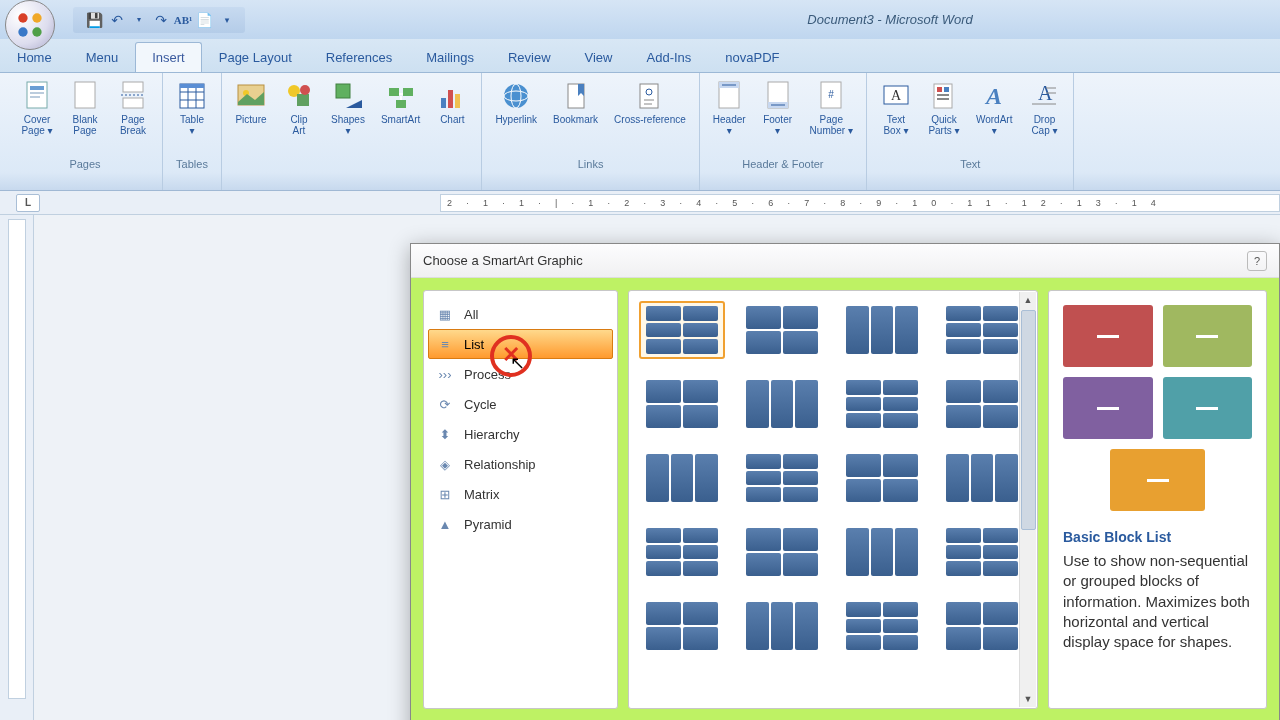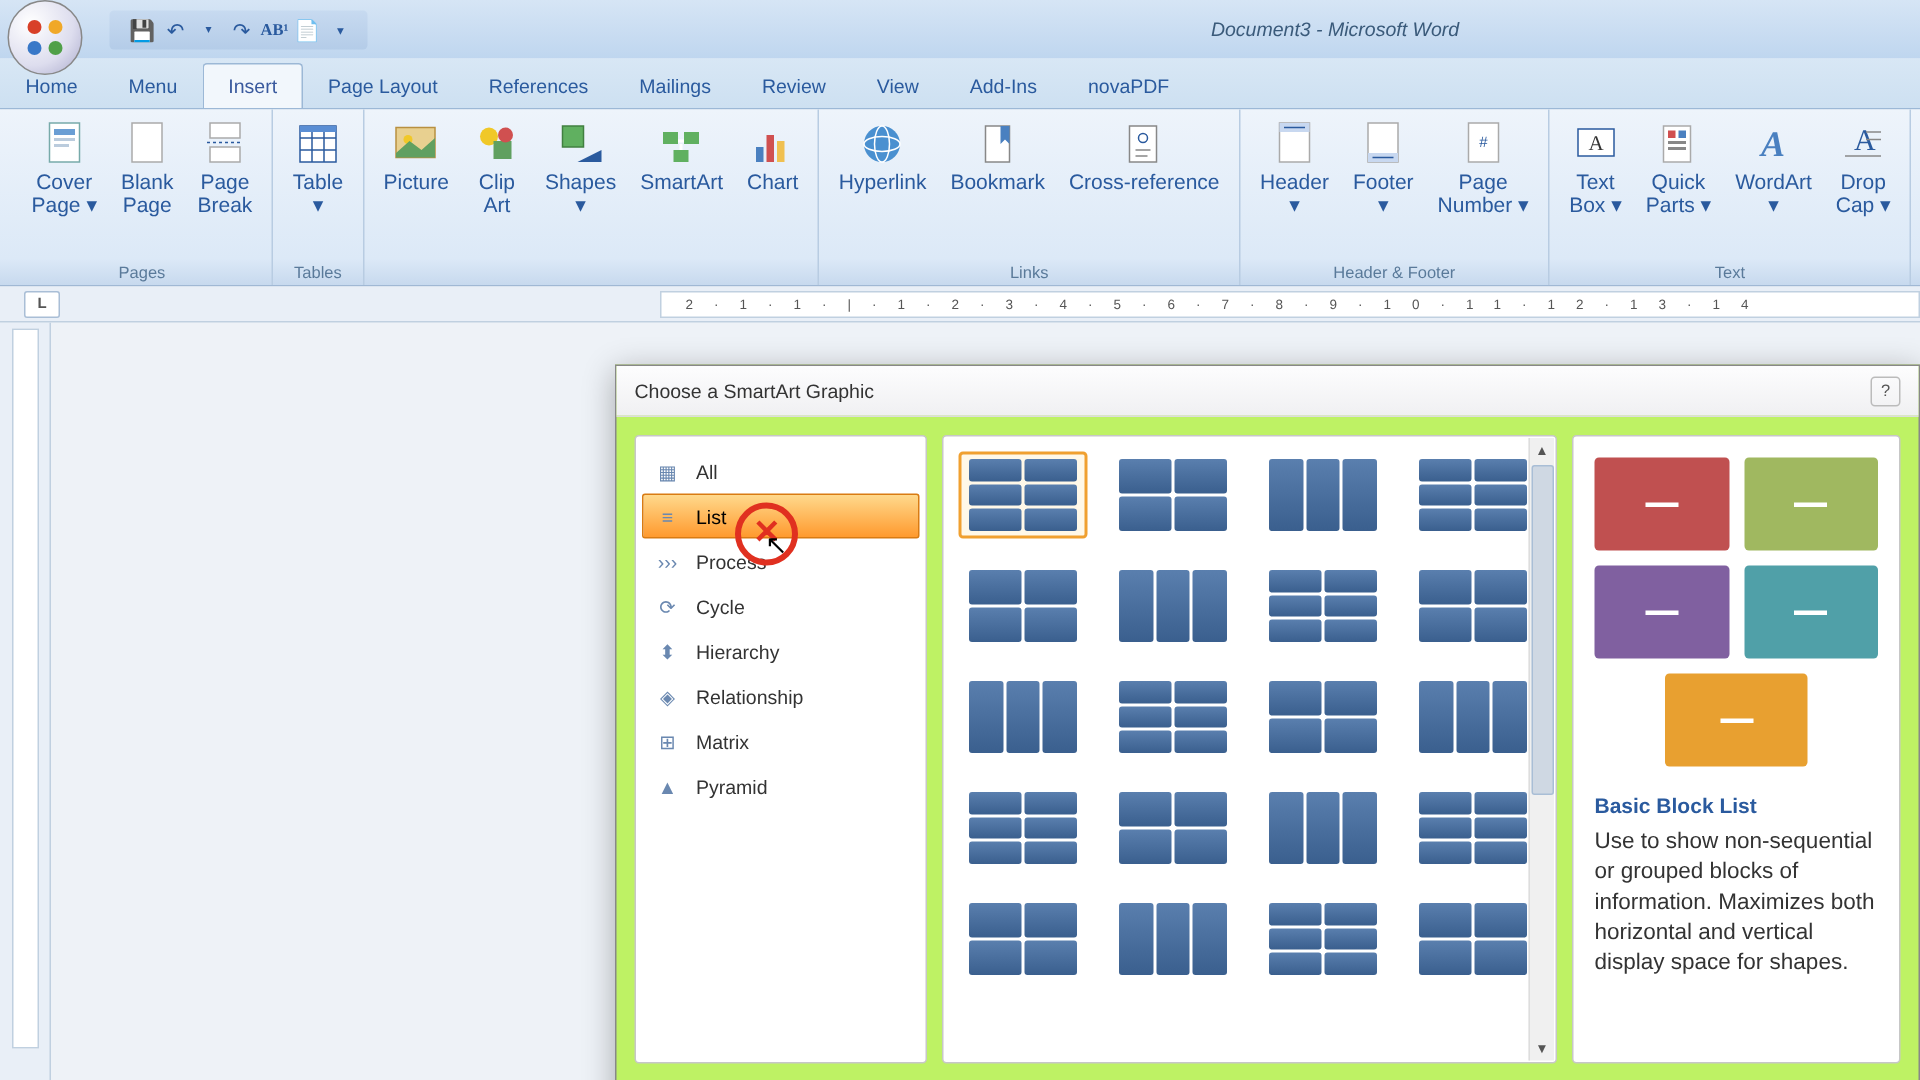--- a/index.html
+++ b/index.html
@@ -16,29 +16,29 @@
 
 
 .tabs-bar { height: 34px; background: linear-gradient(to bottom, #d8e7f5, #cde0f1); display: flex; align-items: flex-end; border-bottom: 1px solid #9cb8d6; }
 .tab { padding: 7px 16px 7px; color: #2a5a9e; cursor: pointer; font-size: 13px; border: 1px solid transparent; border-bottom: none; }
 .tab.active { background: #f2f7fc; border-color: #9cb8d6; border-top-left-radius: 3px; border-top-right-radius: 3px; color: #3a5a9e; }
 
 
 .ribbon { height: 118px; background: linear-gradient(to bottom, #eef4fb, #dce9f7 85%, #c7d9ee); display: flex; border-bottom: 1px solid #a0b8d4; padding-left: 8px; }
 .ribbon-group { display: flex; flex-direction: column; border-right: 1px solid #b8cce2; padding: 3px 6px 0; }
 .ribbon-group-items { display: flex; flex: 1; align-items: flex-start; gap: 2px; }
-.ribbon-group-label { text-align: center; font-size: 11px; color: #5a7a9a; padding: 2px 0 2px; }
+.ribbon-group-label { text-align: center; font-size: 11px; color: #5a7a9a; padding: 2px 0 20px; }
 .ribbon-btn { display: flex; flex-direction: column; align-items: center; padding: 3px 6px; min-width: 44px; cursor: pointer; border: 1px solid transparent; border-radius: 3px; }
 .ribbon-icon { width: 32px; height: 32px; display: flex; align-items: center; justify-content: center; margin-bottom: 2px; }
-.ribbon-btn-label { font-size: 14px; color: #2a5a9e; text-align: center; line-height: 1.1; white-space: pre; }
+.ribbon-btn-label { font-size: 10px; color: #2a5a9e; text-align: center; line-height: 1.1; white-space: pre; }
 
 
 .ruler-h { height: 24px; background: #e9eff7; border-bottom: 1px solid #c0d0e0; display: flex; align-items: center; padding-left: 16px; position:relative; }
 .ruler-corner { width: 24px; height:18px; background:#fff; border:1px solid #a9bed6; display:flex; align-items:center; justify-content:center; font-size:10px; font-weight:bold; color:#555; border-radius:2px;}
-.ruler-ticks { margin-left: 400px; background:#fff; height:18px; flex:1; border:1px solid #c0d0e0; font-size:9px; color:#555; letter-spacing: 14px; padding-left: 16px; display:flex; align-items:center; overflow:hidden;}
+.ruler-ticks { margin-left: 400px; background:#fff; height:18px; flex:1; border:1px solid #c0d0e0; font-size:9px; color:#555; letter-spacing: 14px; padding-left: 6px; display:flex; align-items:center; overflow:hidden;}
 
 
 .workspace { display: flex; height: 505px; background: #eef2f7; }
 .ruler-v { width: 34px; background: #e9eff7; border-right:1px solid #c0d0e0; padding-top:4px; display:flex; justify-content:center;}
 .ruler-v-inner{ width:18px; background:#fff; border:1px solid #c0d0e0; height:480px;}
 .doc-area { flex: 1; position: relative; }
 
 
 .dialog { position: absolute; left: 410px; top: 243px; width: 870px; height: 613px; background: #bef264; border: 1px solid #888; box-shadow: 0 4px 20px rgba(0,0,0,.3); }
 .dialog-title { height: 34px; background: linear-gradient(to bottom,#fdfdfe,#f0f0f2); display: flex; align-items: center; padding: 0 12px; font-size: 13px; color: #333; border-bottom: 1px solid #ddd;}

